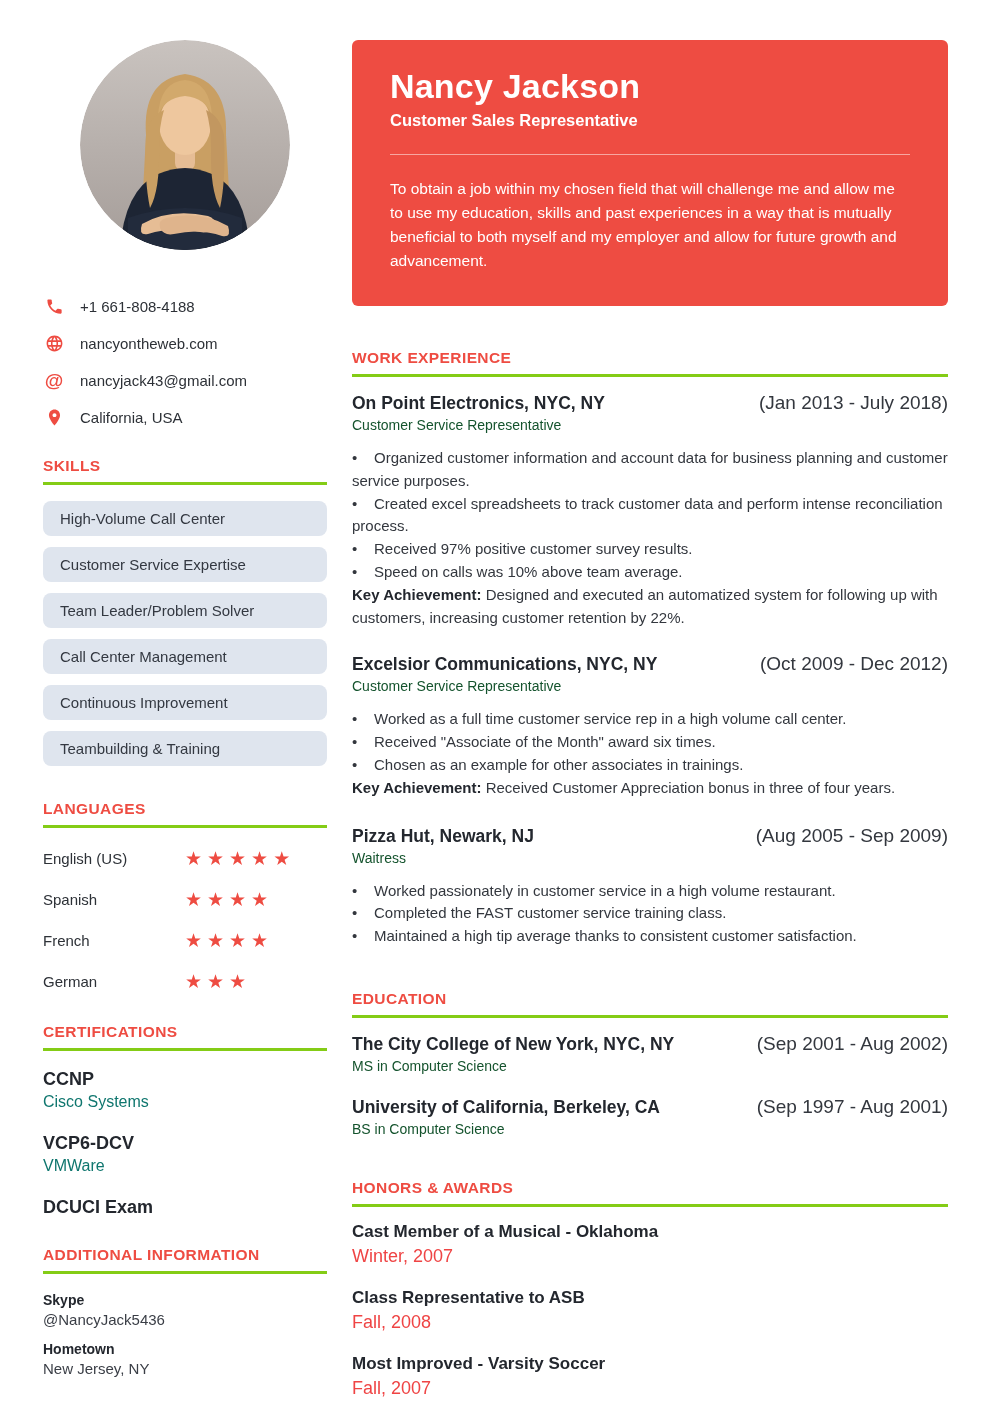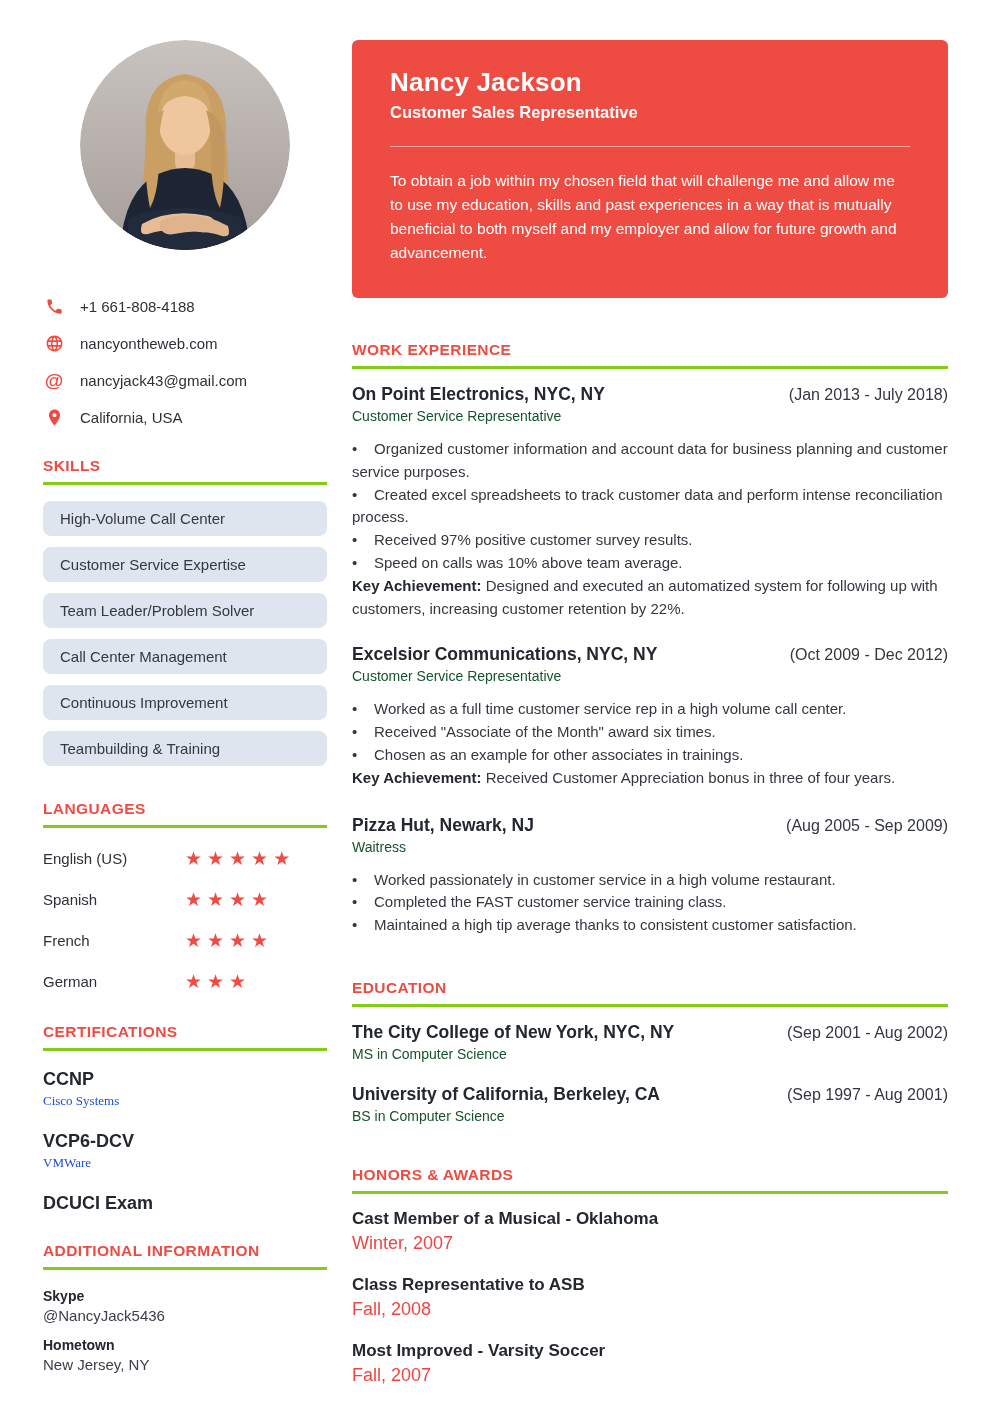--- a/index.html
+++ b/index.html
@@ -21,40 +21,40 @@
 
   .pill { background:#dfe5ee; border-radius:8px; padding:9px 17px; font-size:15px;
     color:#333841; margin-bottom:11px; }
 
   .lang-row { position:relative; margin-bottom:23px; font-size:15px; color:#2d3137; height:18px; }
   .lang-name { position:absolute; left:0; top:0; }
   .lang-stars { position:absolute; left:142px; top:-3px; color:#ee4c42; font-size:19px; letter-spacing:5px; white-space:nowrap; }
 
   .cert { margin-bottom:22px; }
   .cert-name { font-size:18px; font-weight:bold; color:#23272e; }
-  .cert-org { font-size:13px; color:#1d4ed8; margin-top:3px;font-family:Liberation Serif, serif; }
+  .cert-org { font-size:16px; color:#0f766e; margin-top:3px; }
 
   .addl { margin-bottom:13px; }
   .addl-label { font-size:14px; font-weight:bold; color:#23272e; }
   .addl-value { font-size:15px; color:#3a3e46; margin-top:3px; }
 
   
   .main { flex:1; min-width:0; }
   .hero { background:#ee4c42; border-radius:6px; color:#fff; padding:27px 38px 33px; margin-bottom:43px; }
-  .hero-name { font-size:26px; font-weight:bold; letter-spacing:.2px; }
+  .hero-name { font-size:34px; font-weight:bold; letter-spacing:.2px; }
   .hero-title { font-size:16.5px; font-weight:bold; margin-top:5px; }
   .hero-divider { height:1px; background:rgba(255,255,255,.5); margin:24px 0 22px; }
   .hero-objective { font-size:15.5px; line-height:1.55; font-weight:normal; }
 
   .main .sec-head { margin-bottom:15px; }
   .sec-gap { margin-top:38px; }
 
   .entry-top { display:flex; justify-content:space-between; align-items:baseline; }
   .entry-title { font-size:17.5px; font-weight:bold; color:#23272e; }
-  .entry-date { font-size:16px; color:#33373e; white-space:nowrap; padding-left:12px; }
+  .entry-date { font-size:19px; color:#33373e; white-space:nowrap; padding-left:12px; }
   .entry-sub { font-size:14px; color:#14532d; margin-top:3px; }
 
   .job { margin-bottom:24px; }
   .job .bullets { margin-top:14px; }
   .bullet { font-size:15px; line-height:1.52; color:#33373e; }
   .bullet .dot { display:inline-block; width:22px; }
   .kv { font-size:15px; line-height:1.52; color:#33373e; }
   .kv .b { font-weight:bold; color:#23272e; }
 
   .school { margin-bottom:22px; }

